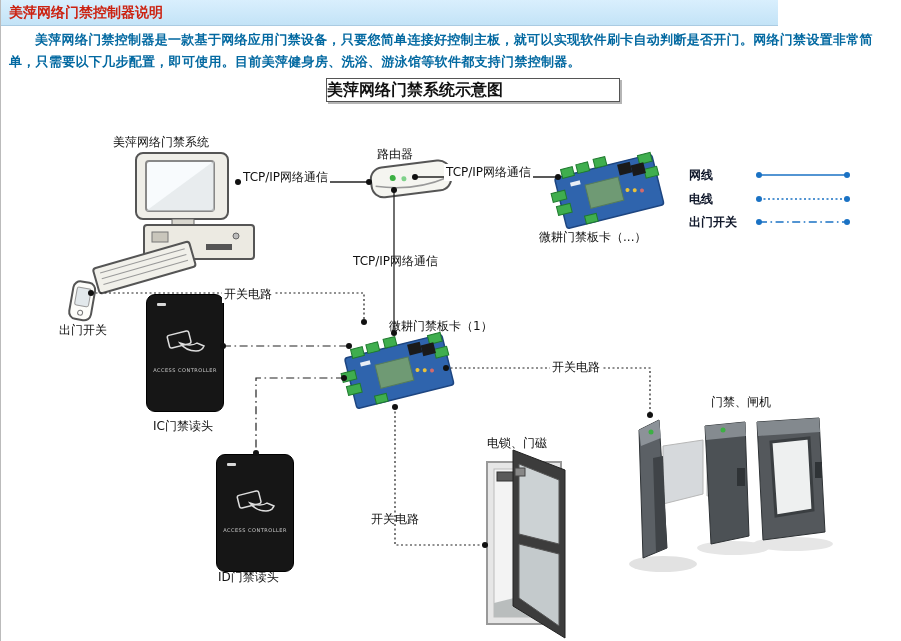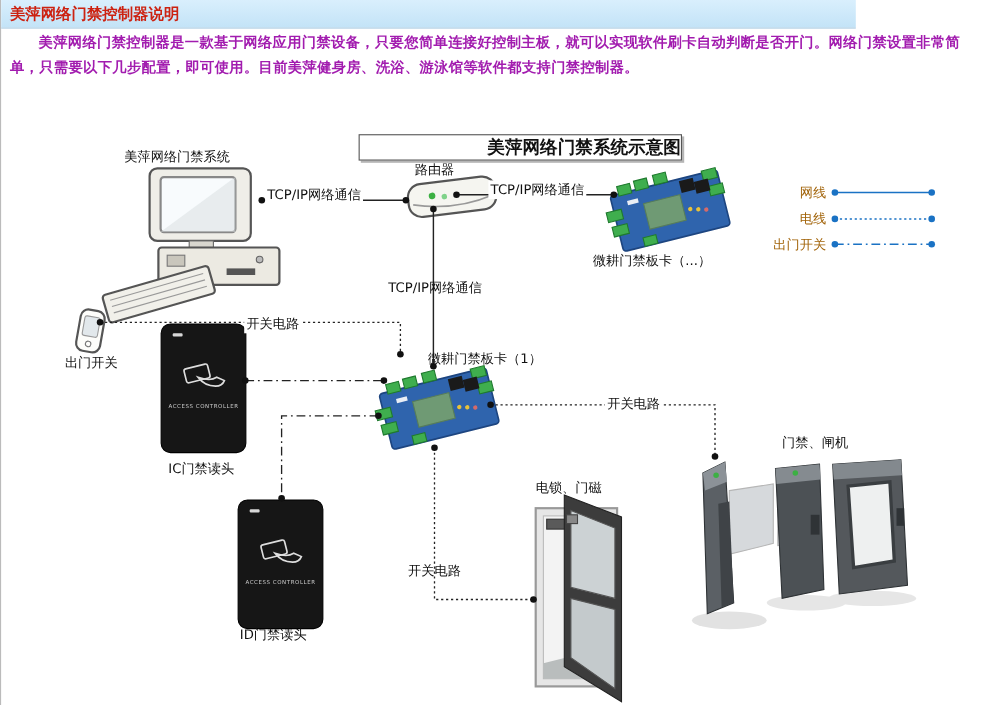--- a/index.html
+++ b/index.html
@@ -4,31 +4,31 @@
 <style>
   html,body{margin:0;padding:0;}
   body{font-family:"DejaVu Sans","Liberation Sans",sans-serif;background:#fff;}
   #stage{position:relative;width:901px;height:641px;background:#fff;overflow:hidden;
          border-right:2px solid #6b6b6b;border-bottom:2px solid #6b6b6b;border-left:1px solid #bbb;}
   
   .header-bar{position:absolute;left:0;top:0;width:777px;height:25px;
               background:linear-gradient(#d9effd,#c3e3f7);border-bottom:1px solid #aacbe2;}
   .header-title{position:absolute;left:8px;top:4px;font-size:14px;font-weight:bold;color:#cc2211;}
   
-  .intro{position:absolute;left:0;top:29px;width:885px;padding:0 8px;color:#a21caf;
+  .intro{position:absolute;left:0;top:29px;width:885px;padding:0 8px;color:#0369a1;
          font-size:13px;font-weight:bold;line-height:22px;text-indent:2em;letter-spacing:.3px;}
   
   .diagram-title{position:absolute;left:325px;top:78px;width:292px;height:22px;background:#fff;
-                 border:1px solid #555;box-shadow:2px 2px 0 #b5b5b5;text-align:right;
-                 font-size:16px;font-weight:bold;color:#111;line-height:22px;z-index:3;margin-top:44px;}
+                 border:1px solid #555;box-shadow:2px 2px 0 #b5b5b5;text-align:left;
+                 font-size:16px;font-weight:bold;color:#111;line-height:22px;z-index:3;}
   
   .dlabel{position:absolute;font-size:12px;font-weight:normal;color:#111;white-space:nowrap;z-index:6;}
   .online{background:#fff;padding:0 2px;}          
-  .legend-label{position:absolute;width:62px;text-align:right;font-size:12px;font-weight:normal;
-                color:#a16207;white-space:nowrap;z-index:6;}
+  .legend-label{position:absolute;width:62px;font-size:12px;font-weight:bold;
+                color:#0f172a;white-space:nowrap;z-index:6;}
   svg{position:absolute;}
   .dev{z-index:4;}
   #wires{left:0;top:0;z-index:5;pointer-events:none;}
   
   .reader{position:absolute;width:76px;height:116px;background:#161616;border:1px solid #000;
           border-radius:9px;z-index:4;}
   .reader .led{position:absolute;left:10px;top:8px;width:9px;height:3px;background:#d8d8d8;border-radius:1px;}
   .reader .logo{position:absolute;left:17px;top:32px;}
   .reader .rtext{position:absolute;left:0;top:72px;width:100%;text-align:center;font-size:5px;
                  color:#c9c9c9;letter-spacing:.5px;}

